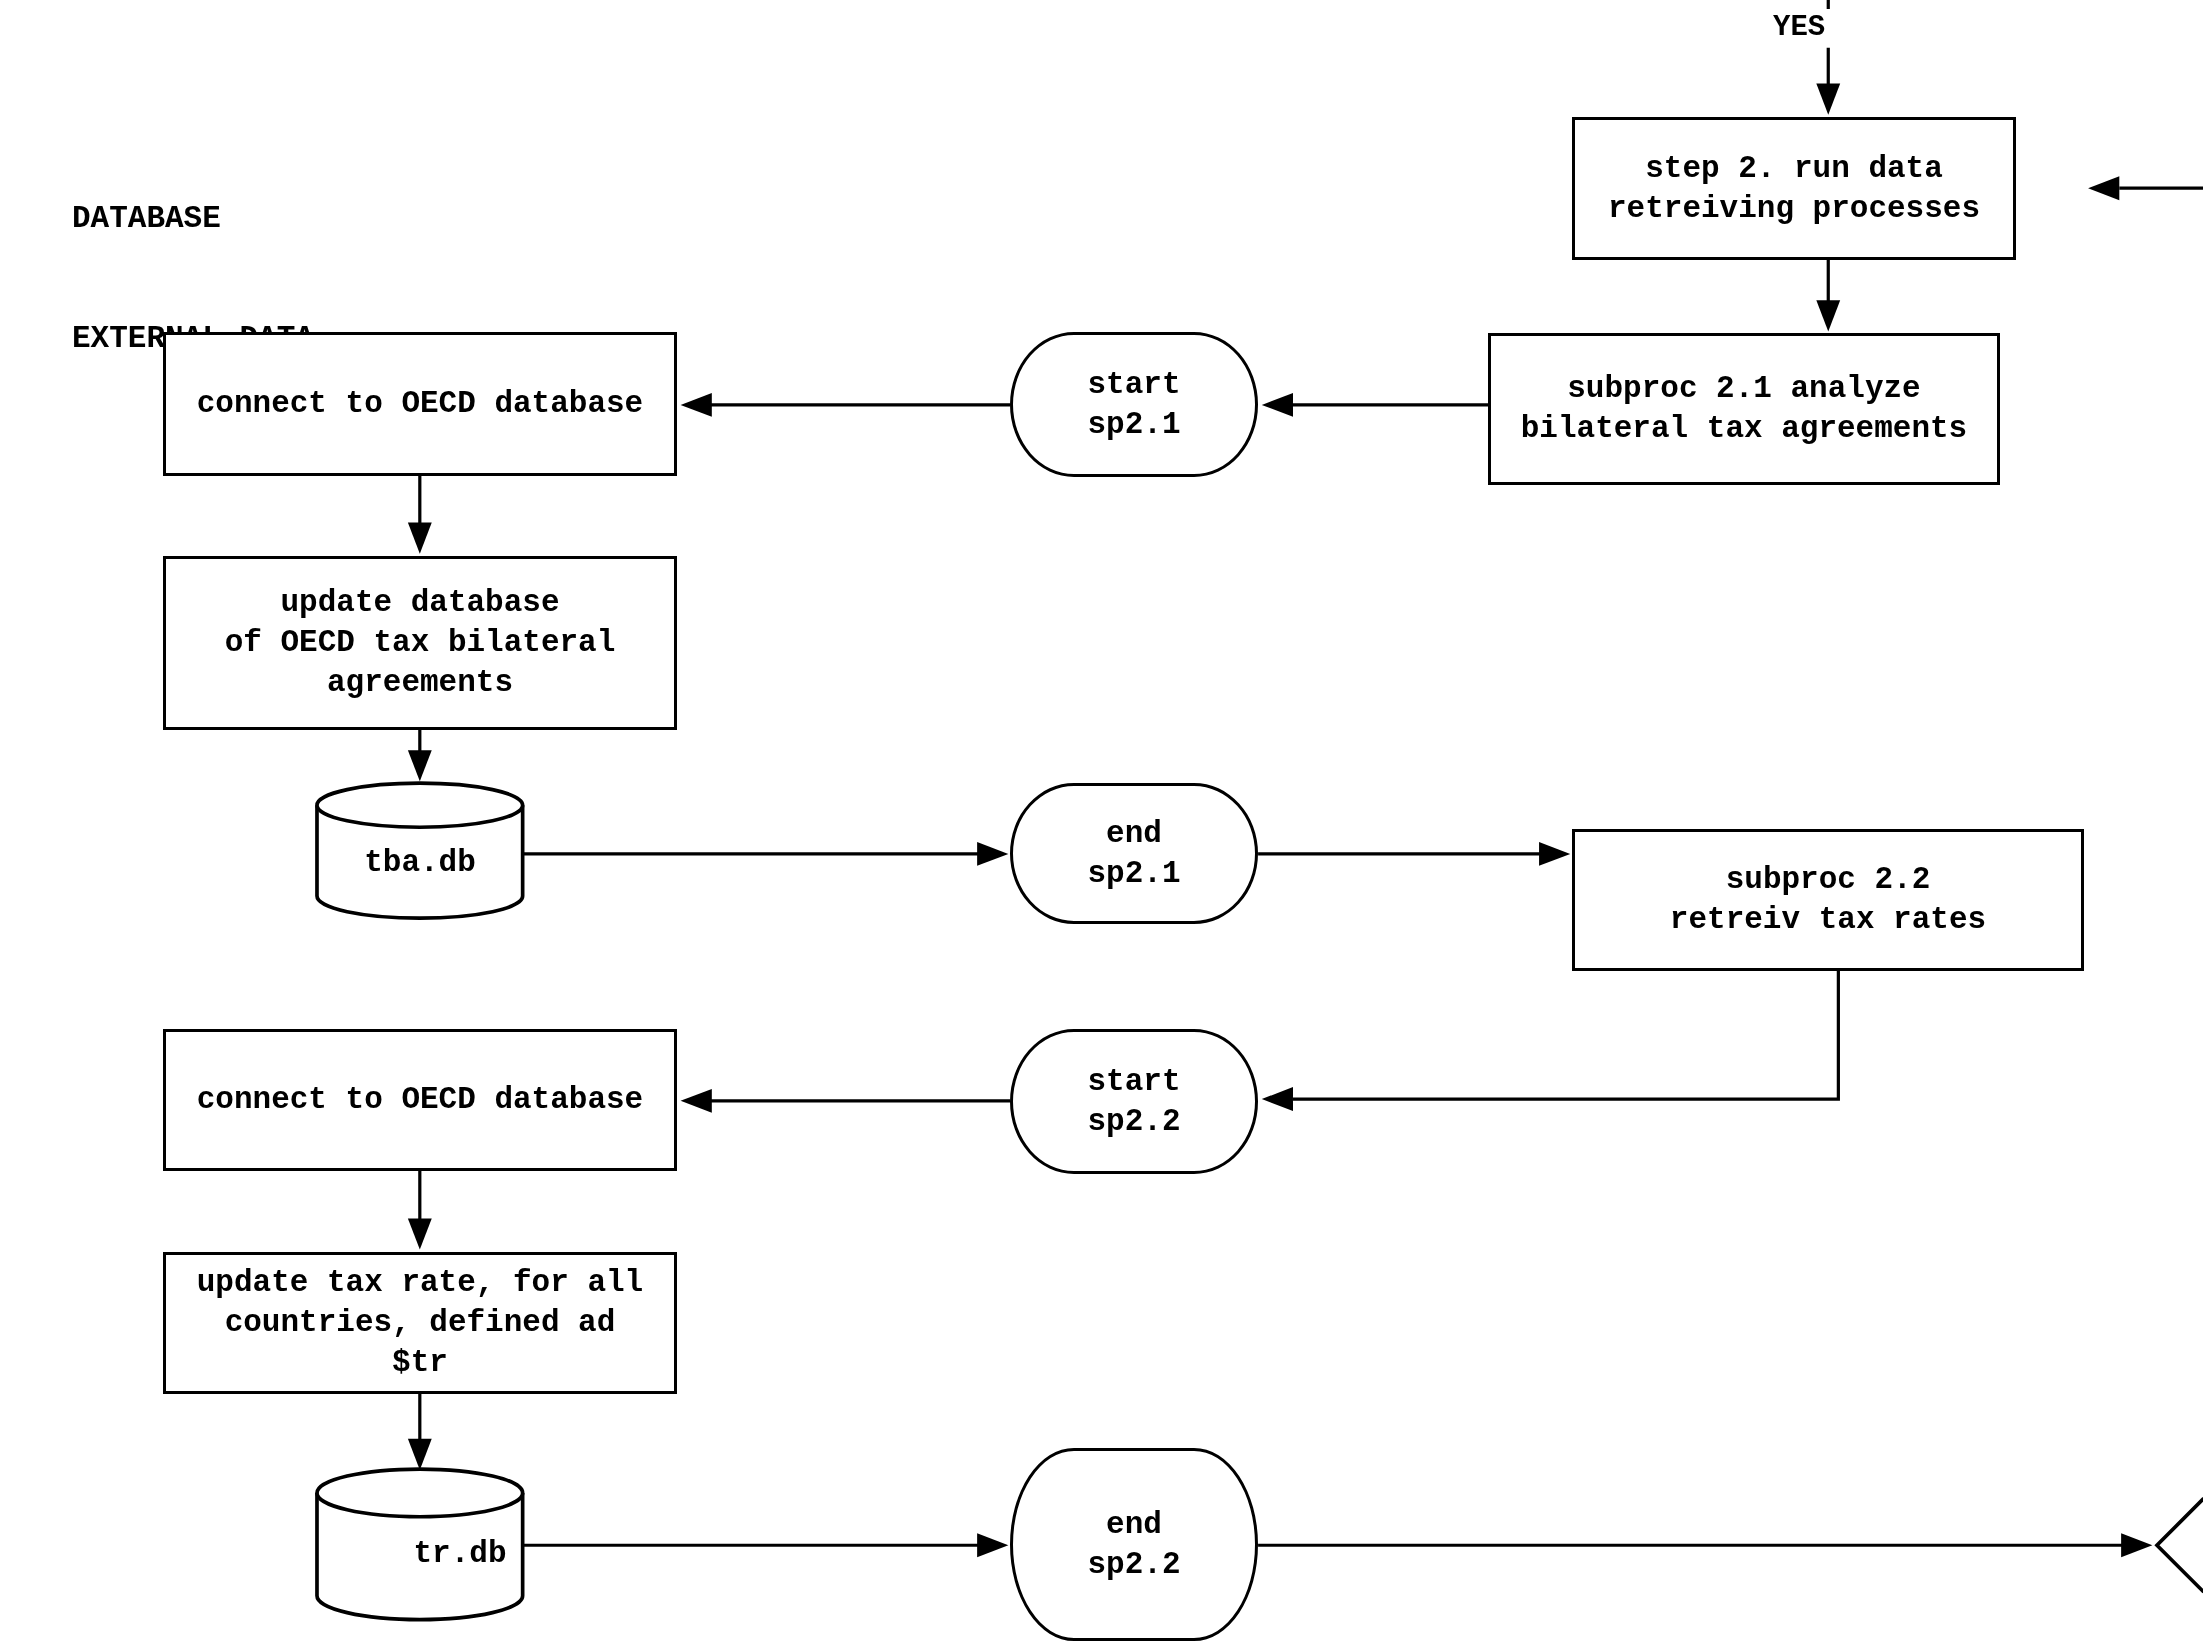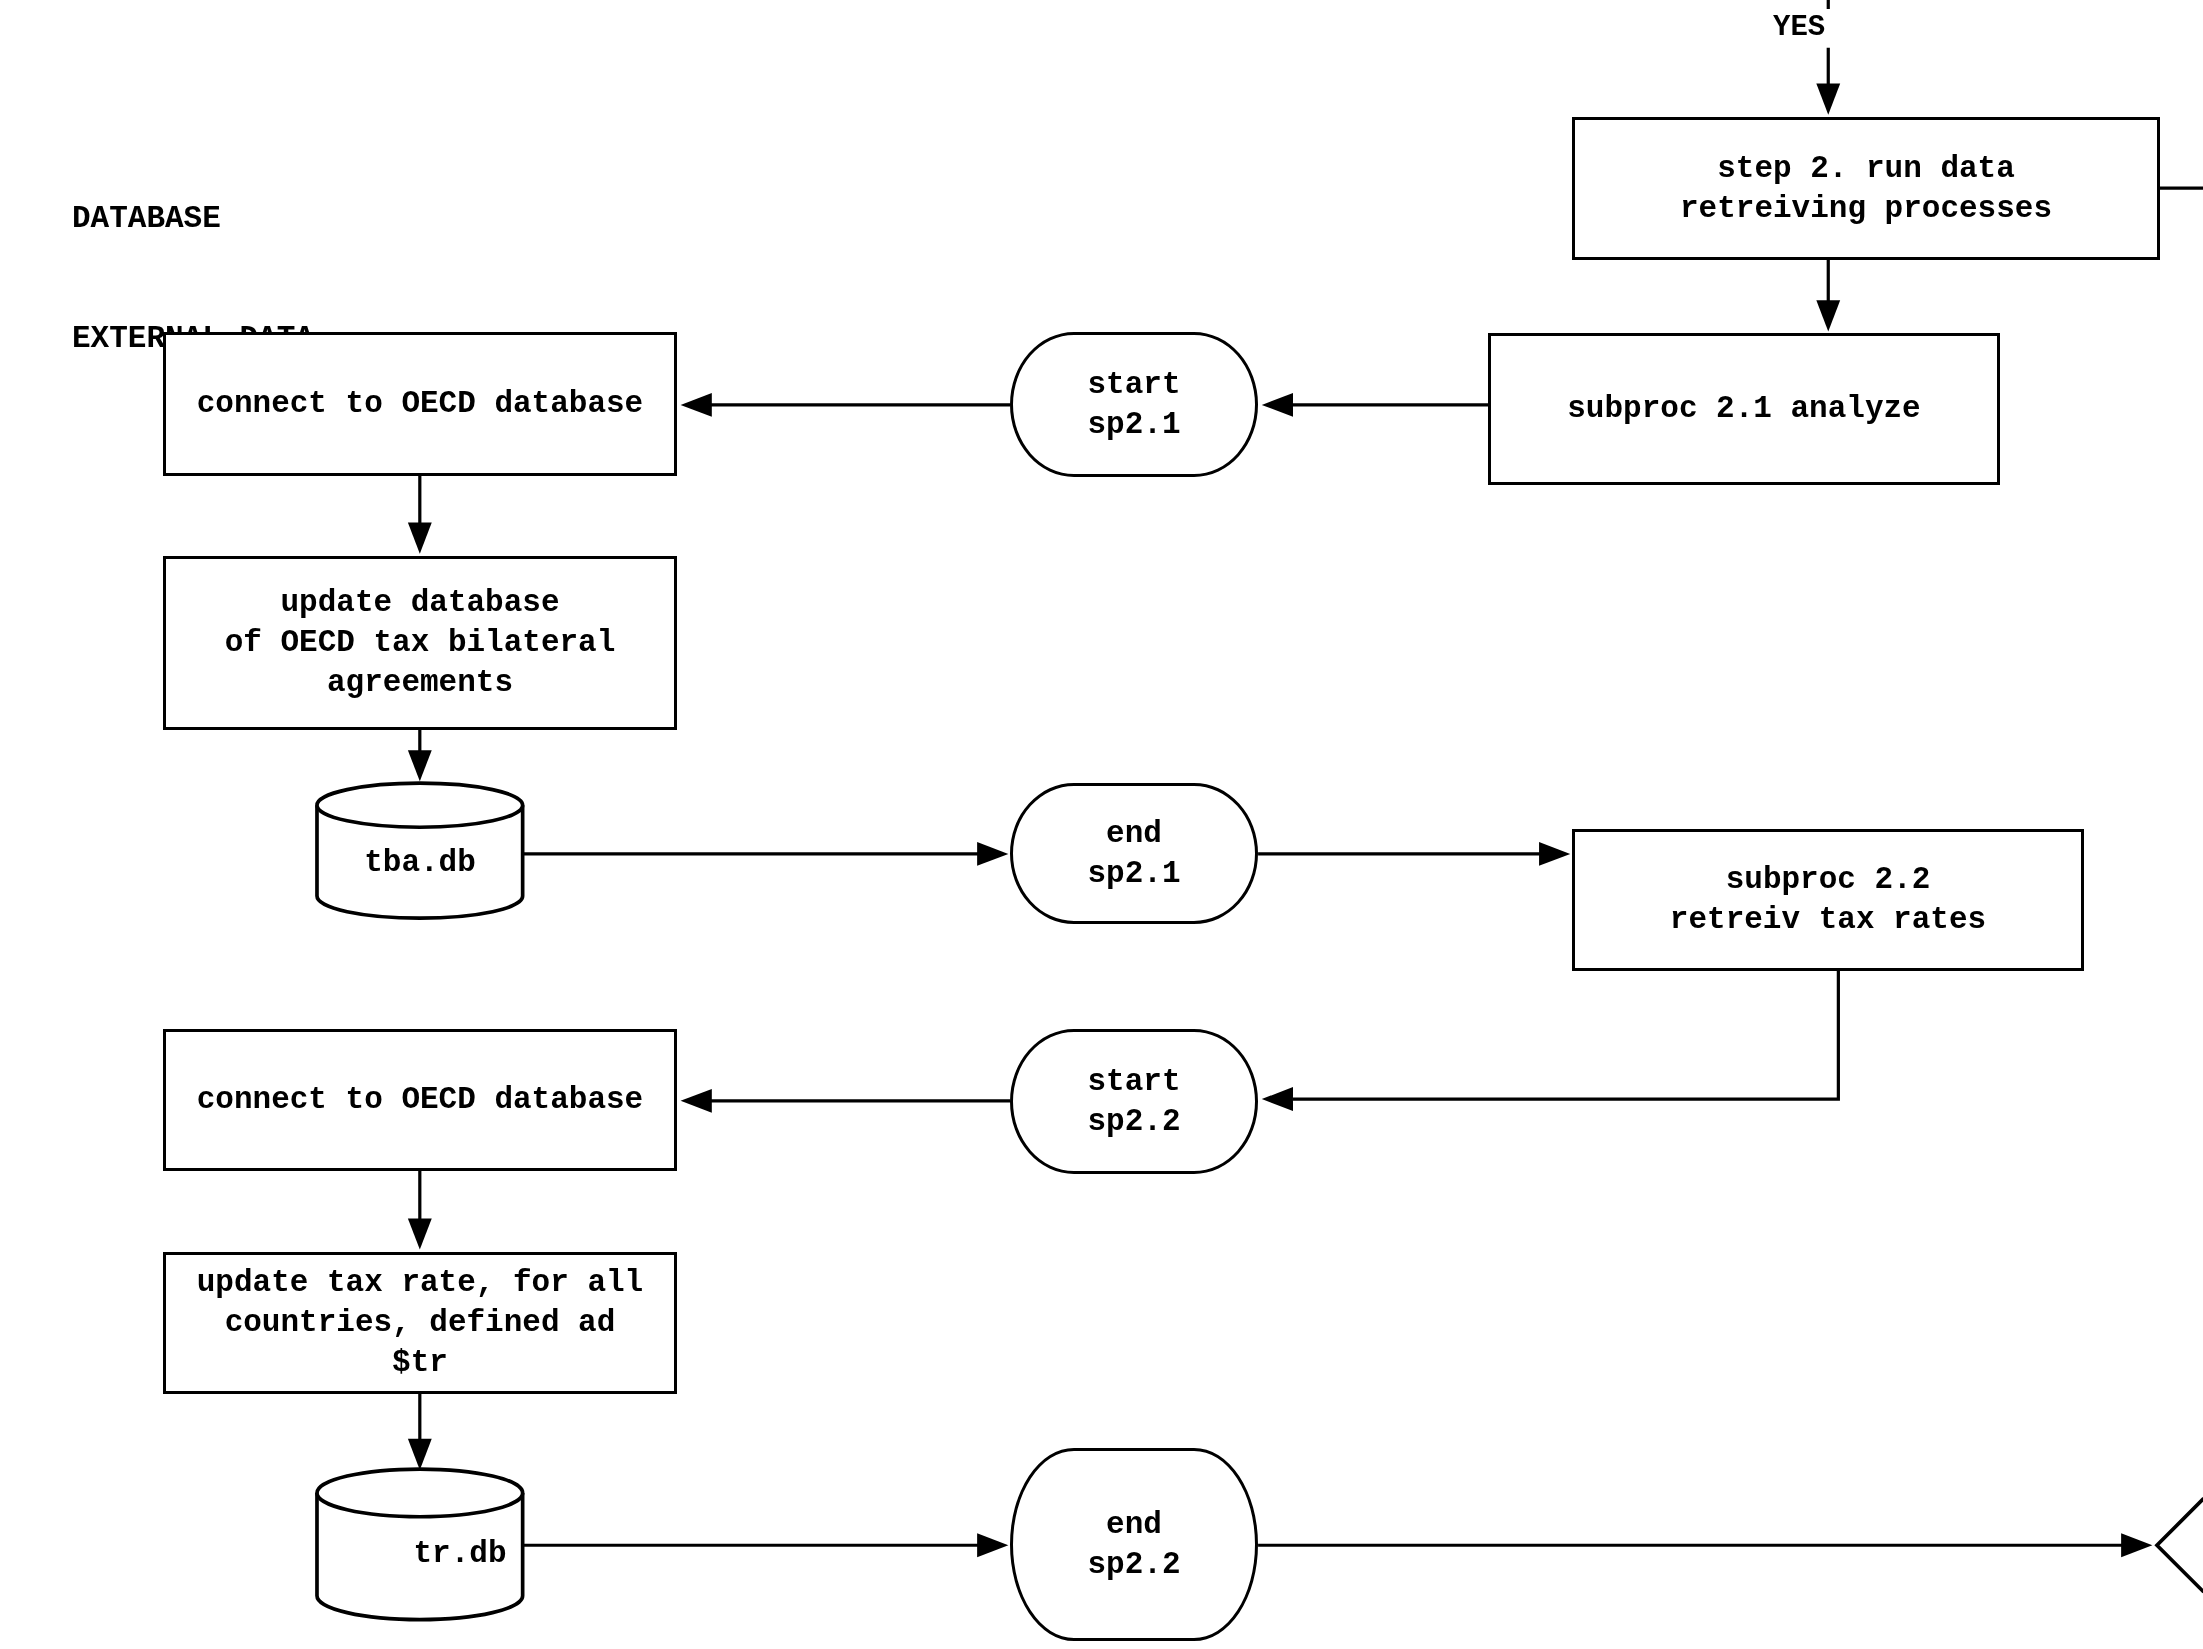--- a/index.html
+++ b/index.html
@@ -113,27 +113,28 @@
     <ellipse cx="457" cy="1626" rx="112" ry="26" fill="#fff" stroke="#000" stroke-width="4"></ellipse>
   </svg>
 
   <div class="corner-label">
     <div>DATABASE</div>
     <div>EXTERNAL DATA</div>
   </div>
 
   <div class="edge-label" style="left:1773px;top:9.2px;width:110px;">YES</div>
 
-  <div class="node" style="left:1572px;top:117px;width:588px;height:143px;">
+  <div class="node" style="left:1572px;top:117px;width:444px;height:143px;">
     <div>step 2. run data</div>
     <div>retreiving processes</div>
   </div>
 
   <div class="node" style="left:1488px;top:333px;width:512px;height:152px;">
     <div>subproc 2.1 analyze</div>
+    <div>bilateral tax agreements</div>
   </div>
 
   <div class="node terminator" style="left:1010px;top:332px;width:248px;height:145px;">
     <div>start</div>
     <div>sp2.1</div>
   </div>
 
   <div class="node" style="left:163px;top:332px;width:514px;height:144px;">
     <div>connect to OECD database</div>
   </div>

